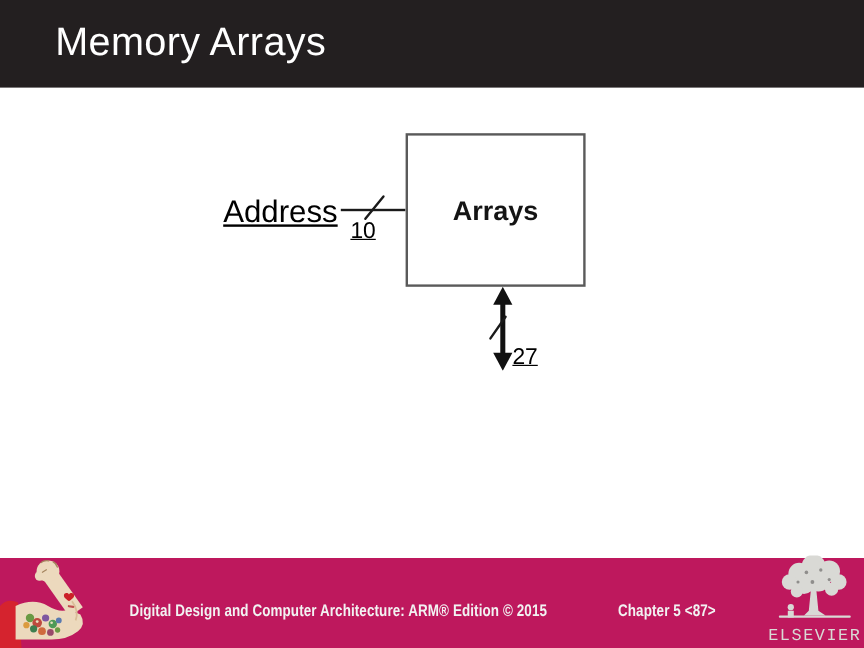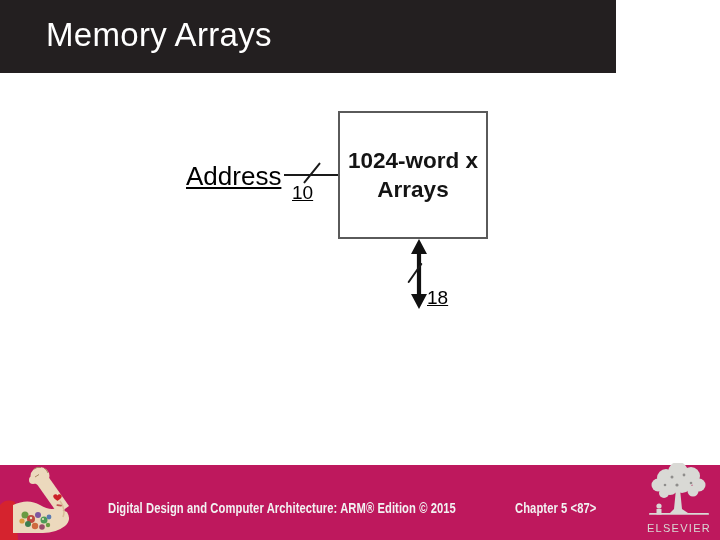--- a/index.html
+++ b/index.html
@@ -2,21 +2,21 @@
 <html><head>
 <meta charset="utf-8">
 <style>
   html,body { margin:0; padding:0; background:#ffffff; }
   .slide {
     position:relative; width:720px; height:540px; background:#ffffff;
     overflow:hidden; font-family:"Liberation Sans", sans-serif;
   }
   
   .titlebar {
-    position:absolute; left:0; top:0; width:616px; height:73px;
+    position:absolute; left:0; top:0; width:720px; height:73px;
     background:#231f20;
   }
   .title {
     position:absolute; left:46px; top:16px; margin:0;
     font-size:33px; font-weight:400; color:#ffffff; letter-spacing:0.3px;
     white-space:nowrap;
   }
   
   .diagram { position:absolute; left:0; top:0; width:720px; height:465px; }
   .array-box {
@@ -57,52 +57,51 @@
     transform:scaleX(0.8); transform-origin:0 0; letter-spacing:0.1px;
   }
   .credit  { left:108px; }
   .chapter { left:515px; }
   .logo {
     position:absolute; left:642px; top:-2px; width:74px;
     display:flex; flex-direction:column; align-items:center;
   }
   .logo-word {
     margin-top:1px;
-    font-family:Liberation Sans, sans-serif; font-size:11px;
+    font-family:Liberation Mono, monospace; font-size:14px;
     letter-spacing:1.3px; color:#d9d9d5; white-space:nowrap;
   }
 </style>
 </head>
 <body>
 
 <div class="slide">
 
   <header class="titlebar">
     <h1 class="title">Memory Arrays</h1>
   </header>
 
   <div class="diagram">
 
     <span class="lbl addr-label">Address</span>
     <div class="wire addr-wire"></div>
     <span class="lbl bits-label addr-bits">10</span>
     <div class="slash addr-slash"></div>
 
     <div class="array-box">
-      <span>1024-word x</span>
       <span>Arrays</span>
     </div>
 
     <svg class="data-arrow" width="30" height="70" viewBox="0 0 30 70">
       <polygon points="15,0 7,15 23,15" fill="#111111"></polygon>
       <rect x="12.9" y="11" width="4.2" height="48" fill="#111111"></rect>
       <polygon points="15,70 7,55 23,55" fill="#111111"></polygon>
     </svg>
     <div class="slash data-slash"></div>
-    <span class="lbl bits-label data-bits">18</span>
+    <span class="lbl bits-label data-bits">27</span>
   </div>
 
   <footer class="footerbar">
 
     <svg class="arm-art" width="92" height="75" viewBox="0 0 92 75">
 
       <path d="M0,40 Q6,33 15,37 L18,75 L0,75 Z" fill="#d5232e"></path>
 
       <path d="M13,40 Q28,33 40,40 Q50,46 57,43 L67,47 Q72,55 65,61 Q56,68 43,68 L13,68 Z" fill="#ecd9bd"></path>
 

